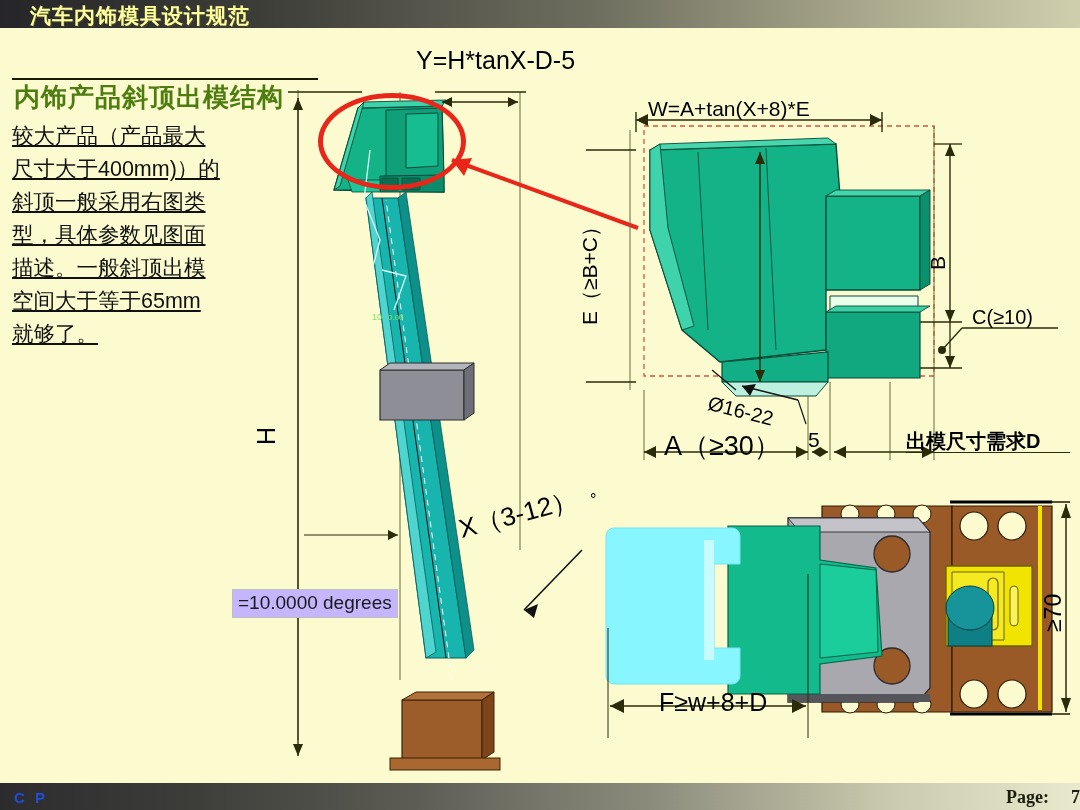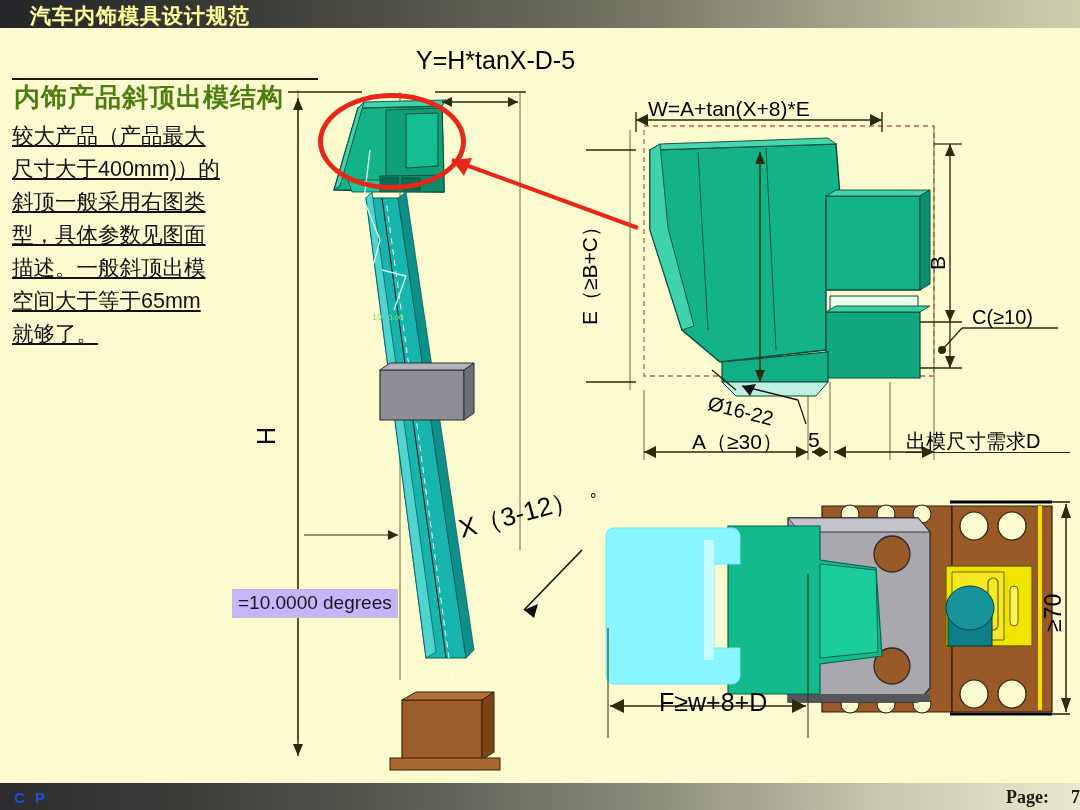--- a/index.html
+++ b/index.html
@@ -226,23 +226,23 @@
     <polygon points="152,286 166,284 160,296" fill="#111"></polygon>
     <line x1="208" y1="300" x2="216" y2="324" stroke="#111" stroke-width="1.2"></line>
     <line x1="122" y1="270" x2="146" y2="290" stroke="#111" stroke-width="1.2"></line>
   </svg>
 
   <div class="lbl" style="left:648px; top:97px; font-size:21px;">W=A+tan(X+8)*E</div>
   <div class="lbl rot90" style="left:576px; top:325px; font-size:21px;">E（≥B+C）</div>
   <div class="lbl rot90" style="left:926px; top:270px; font-size:21px;">B</div>
   <div class="lbl" style="left:972px; top:306px; font-size:20px;">C(≥10)</div>
   <div class="lbl" style="left:711px; top:392px; font-size:20px; transform:rotate(14deg); transform-origin:left top;">Ø16-22</div>
-  <div class="lbl" style="left:692px; top:428px; font-size:21px;text-align:right;">A（≥30）</div>
+  <div class="lbl" style="left:664px; top:428px; font-size:27px;text-align:right;">A（≥30）</div>
   <div class="lbl" style="left:808px; top:428px; font-size:21px;">5</div>
-  <div class="lbl" style="left:906px; top:428px; font-size:20px;">出模尺寸需求D</div>
+  <div class="lbl" style="left:906px; top:428px; font-size:20px;font-weight:bold;">出模尺寸需求D</div>
   <div class="dimline hline" style="left:906px; top:452px; width:164px; height:1.4px;"></div>
 
   <svg width="480" height="280" style="position:absolute;left:600px;top:488px;">
 
     <polygon points="222,18 352,18 352,224 222,224" fill="#9a5a28" stroke="#2f1c07" stroke-width="1.2"></polygon>
     <polygon points="352,18 452,18 452,224 352,224" fill="#9a5a28" stroke="#2f1c07" stroke-width="1.2"></polygon>
 
     <circle cx="250" cy="26" r="9" fill="#fbfbcf" stroke="#2f1c07" stroke-width="1"></circle>
     <circle cx="286" cy="26" r="9" fill="#fbfbcf" stroke="#2f1c07" stroke-width="1"></circle>
     <circle cx="322" cy="26" r="9" fill="#fbfbcf" stroke="#2f1c07" stroke-width="1"></circle>

